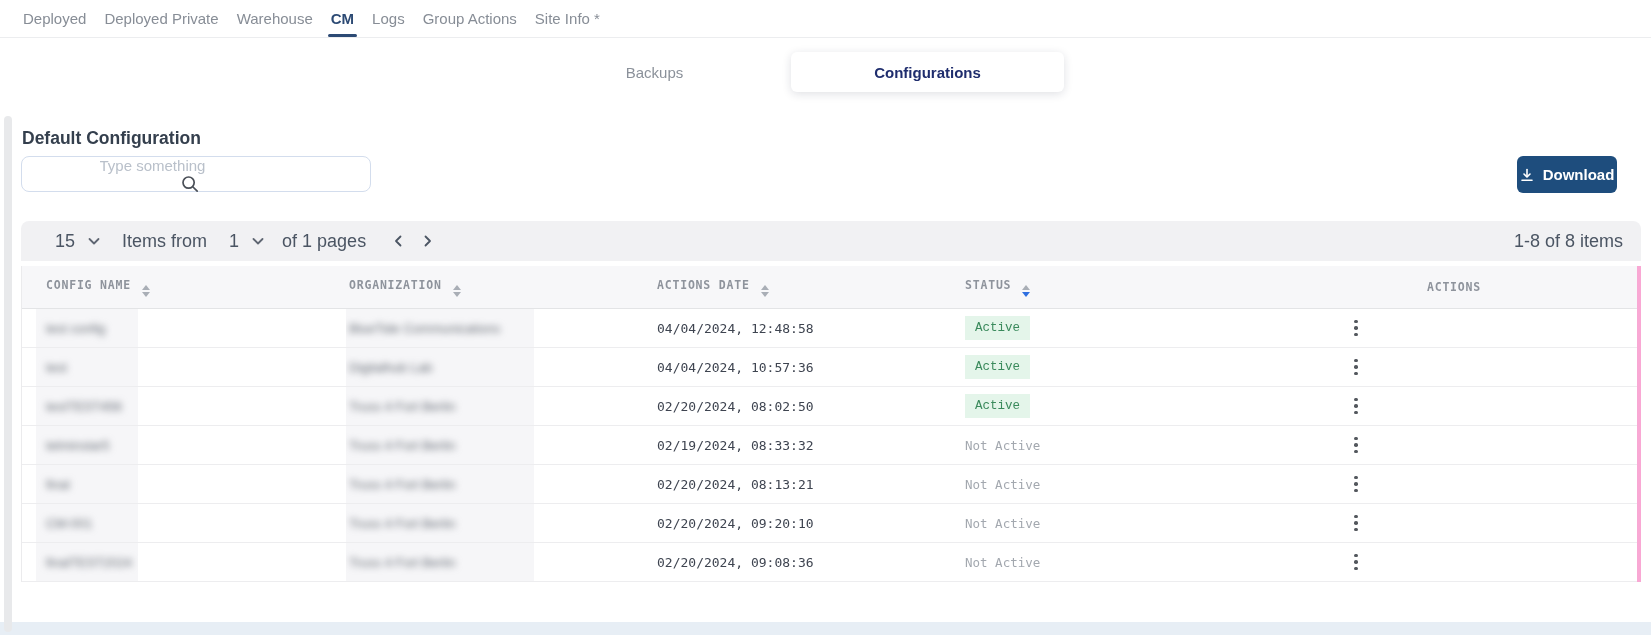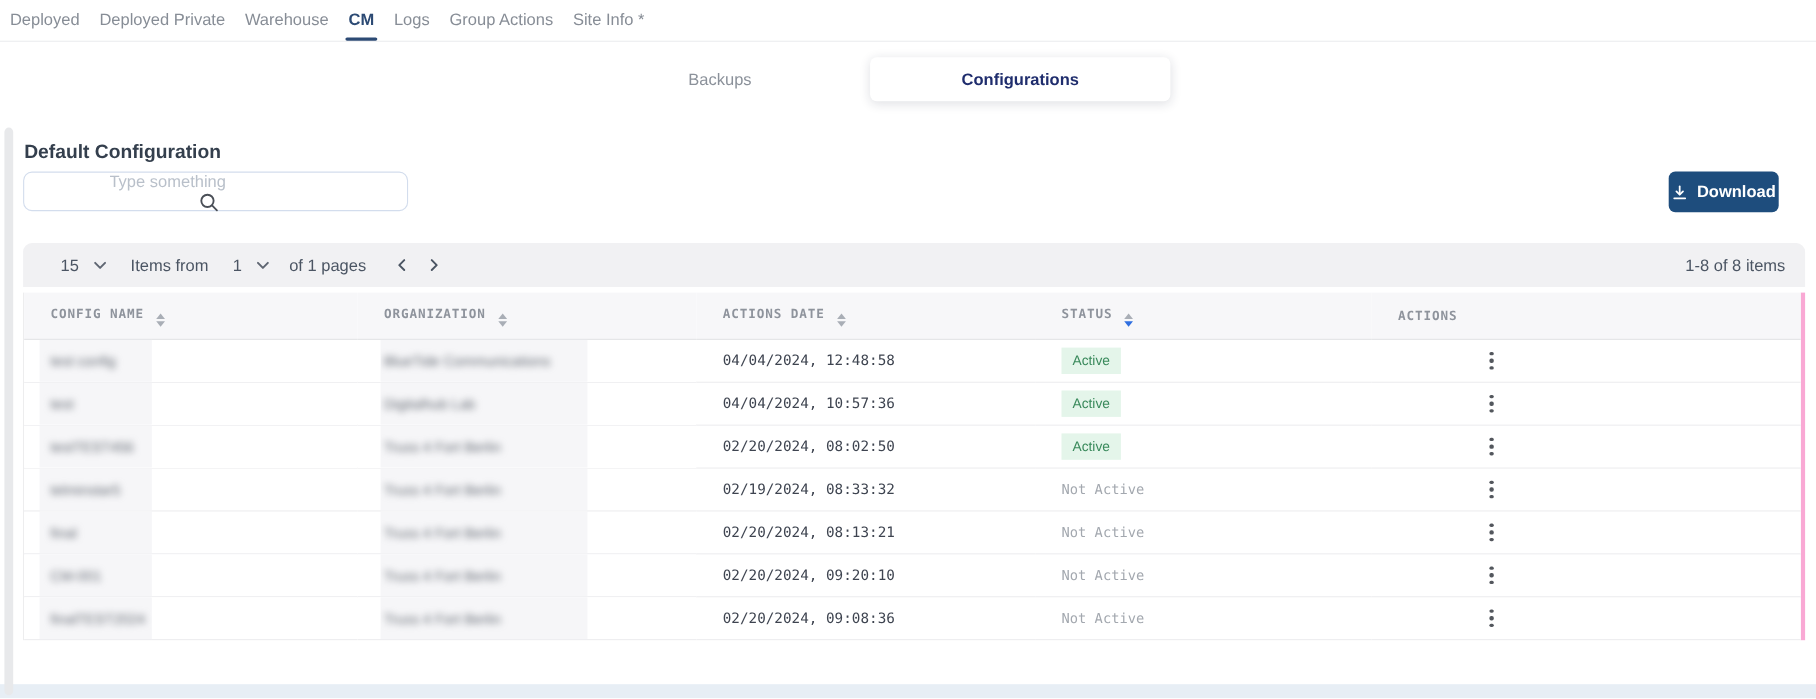--- a/index.html
+++ b/index.html
@@ -1,21 +1,21 @@
 <!DOCTYPE html>
 <html style="--accent: #1e4d7d; --accent-dark: #2c4a74; --tab-active: #1f2d6d; --active-badge-bg: #e4f5ea; --active-badge-text: #3a8a5c; --sort-active: #2f6fe0;"><head>
 <meta charset="utf-8">
 <style>
   html,body{margin:0;padding:0;background:#fff;}
   .page{position:relative;width:1651px;height:635px;background:#fff;overflow:hidden;
         font-family:"Liberation Sans",sans-serif;-webkit-font-smoothing:antialiased;}
 
   
   .top-nav{position:absolute;top:0;left:0;right:0;height:38px;display:flex;align-items:center;
-           gap:18px;padding-left:9px;border-bottom:1px solid #ecedef;background:#fff;box-sizing:border-box;}
+           gap:18px;padding-left:23px;border-bottom:1px solid #ecedef;background:#fff;box-sizing:border-box;}
   .nav-item{position:relative;font-size:15px;color:#878d96;cursor:pointer;padding:9px 0 10px 0;white-space:nowrap;}
   .nav-item.active{color:var(--accent-dark);font-weight:700;}
   .nav-item.active::after{content:"";position:absolute;left:-3px;right:-3px;bottom:0;height:3px;
                           background:var(--accent-dark);border-radius:2px;}
 
   
   .tabs{position:absolute;left:518px;top:52px;width:546px;height:40px;display:flex;}
   .tab{flex:1;display:flex;align-items:center;justify-content:center;font-size:15px;color:#8b919a;
        cursor:pointer;border-radius:6px;}
   .tab.active{background:#fff;box-shadow:0 2px 10px rgba(25,35,65,0.14);color:var(--tab-active);font-weight:700;}
@@ -28,54 +28,54 @@
                     font-size:15px;color:#3a404a;font-family:"Liberation Sans",sans-serif;}
   .search-box input::placeholder{color:#b9c0ca;}
   .search-box .sicon{display:flex;align-items:center;margin-right:12px;cursor:pointer;}
   .download-btn{position:absolute;left:1517px;top:156px;width:100px;height:37px;border:none;cursor:pointer;
                 background:var(--accent);color:#fff;border-radius:6px;display:flex;align-items:center;
                 justify-content:center;gap:9px;font-size:15px;font-weight:700;font-family:"Liberation Sans",sans-serif;}
 
   
   .pagination{position:absolute;left:21px;top:221px;width:1620px;height:40px;box-sizing:border-box;
               background:#f1f1f3;border-radius:8px 8px 0 0;display:flex;align-items:center;
-              padding:0 18px 0 34px;font-size:15px;color:#4b5563;}
+              padding:0 18px 0 34px;font-size:18px;color:#4b5563;}
   .pg-group{display:flex;align-items:center;gap:13px;cursor:pointer;}
   .pagination .lbl{margin-left:22px;}
   .pagination .pg-page{margin-left:22px;}
   .pagination .of-pages{margin-left:18px;}
   .pg-arrow{margin-left:14px;background:none;border:none;cursor:pointer;display:flex;align-items:center;padding:4px;}
   .pg-arrow.first{margin-left:24px;}
   .pg-spacer{flex:1;}
   .pg-range{color:#4b5563;}
 
   
   .table-wrap{position:absolute;left:21px;top:266px;width:1620px;box-sizing:border-box;
               border-left:1px solid #ebebed;border-right:4px solid #f9a8d4;}
   table{width:100%;border-collapse:collapse;table-layout:fixed;}
   col.c-config{width:303px;}col.c-org{width:308px;}col.c-date{width:308px;}col.c-status{width:306px;}
   thead th{background:#f7f7f9;height:42px;text-align:left;padding:0 0 0 24px;
            font-family:"DejaVu Sans Mono","Liberation Mono",monospace;font-size:11.5px;font-weight:700;
            letter-spacing:0.8px;color:#8e939c;border-bottom:1px solid #e3e4e6;cursor:pointer;white-space:nowrap;}
-  thead th.no-sort{cursor:default;}
+  thead th.no-sort{cursor:default;text-align:center;}
   .sort{display:inline-flex;flex-direction:column;gap:2px;margin-left:11px;vertical-align:-1px;}
   .tri{width:0;height:0;border-left:4px solid transparent;border-right:4px solid transparent;}
   .tri-up{border-bottom:5px solid #a9aeb6;}
   .tri-down{border-top:5px solid #a9aeb6;}
   .tri-down.on{border-top-color:var(--sort-active);}
   tbody td{height:38px;border-bottom:1px solid #ededef;background:#fff;padding:0;vertical-align:middle;}
   td.cell-config,td.cell-org{position:relative;}
   .redact{position:absolute;top:0;bottom:0;display:flex;align-items:center;background:#f6f6f8;overflow:hidden;}
   .redact-config{left:14px;width:92px;padding-left:10px;}
   .redact-org{left:21px;width:185px;padding-left:3px;}
   .blurtext{filter:blur(3.5px);color:#646a73;font-size:13px;white-space:nowrap;}
   td.cell-date{font-family:"DejaVu Sans Mono","Liberation Mono",monospace;font-size:13px;color:#3e4450;
                padding-left:24px;letter-spacing:0px;}
   td.cell-status{padding-left:24px;}
-  .badge-active{display:inline-block;font-family:Liberation Sans, sans-serif;font-size:12.5px;
+  .badge-active{display:inline-block;font-family:Liberation Mono, monospace;font-size:12.5px;
                 color:var(--active-badge-text);background:var(--active-badge-bg);padding:5px 10px;border-radius:0;}
   .status-na{font-family:"DejaVu Sans Mono","Liberation Mono",monospace;font-size:12.5px;color:#a3a8af;}
   .kebab{margin-left:102px;background:none;border:none;cursor:pointer;display:flex;flex-direction:column;
          gap:3px;padding:5px;}
   .kebab i{width:3.5px;height:3.5px;border-radius:50%;background:#53575d;}
 
   
   .bottom-strip{position:absolute;left:0;right:0;top:622px;height:13px;background:#e7eef5;}
   .left-scrollbar{position:absolute;left:4px;top:116px;width:8px;height:516px;background:#e8e9eb;border-radius:4px;}
 </style>

